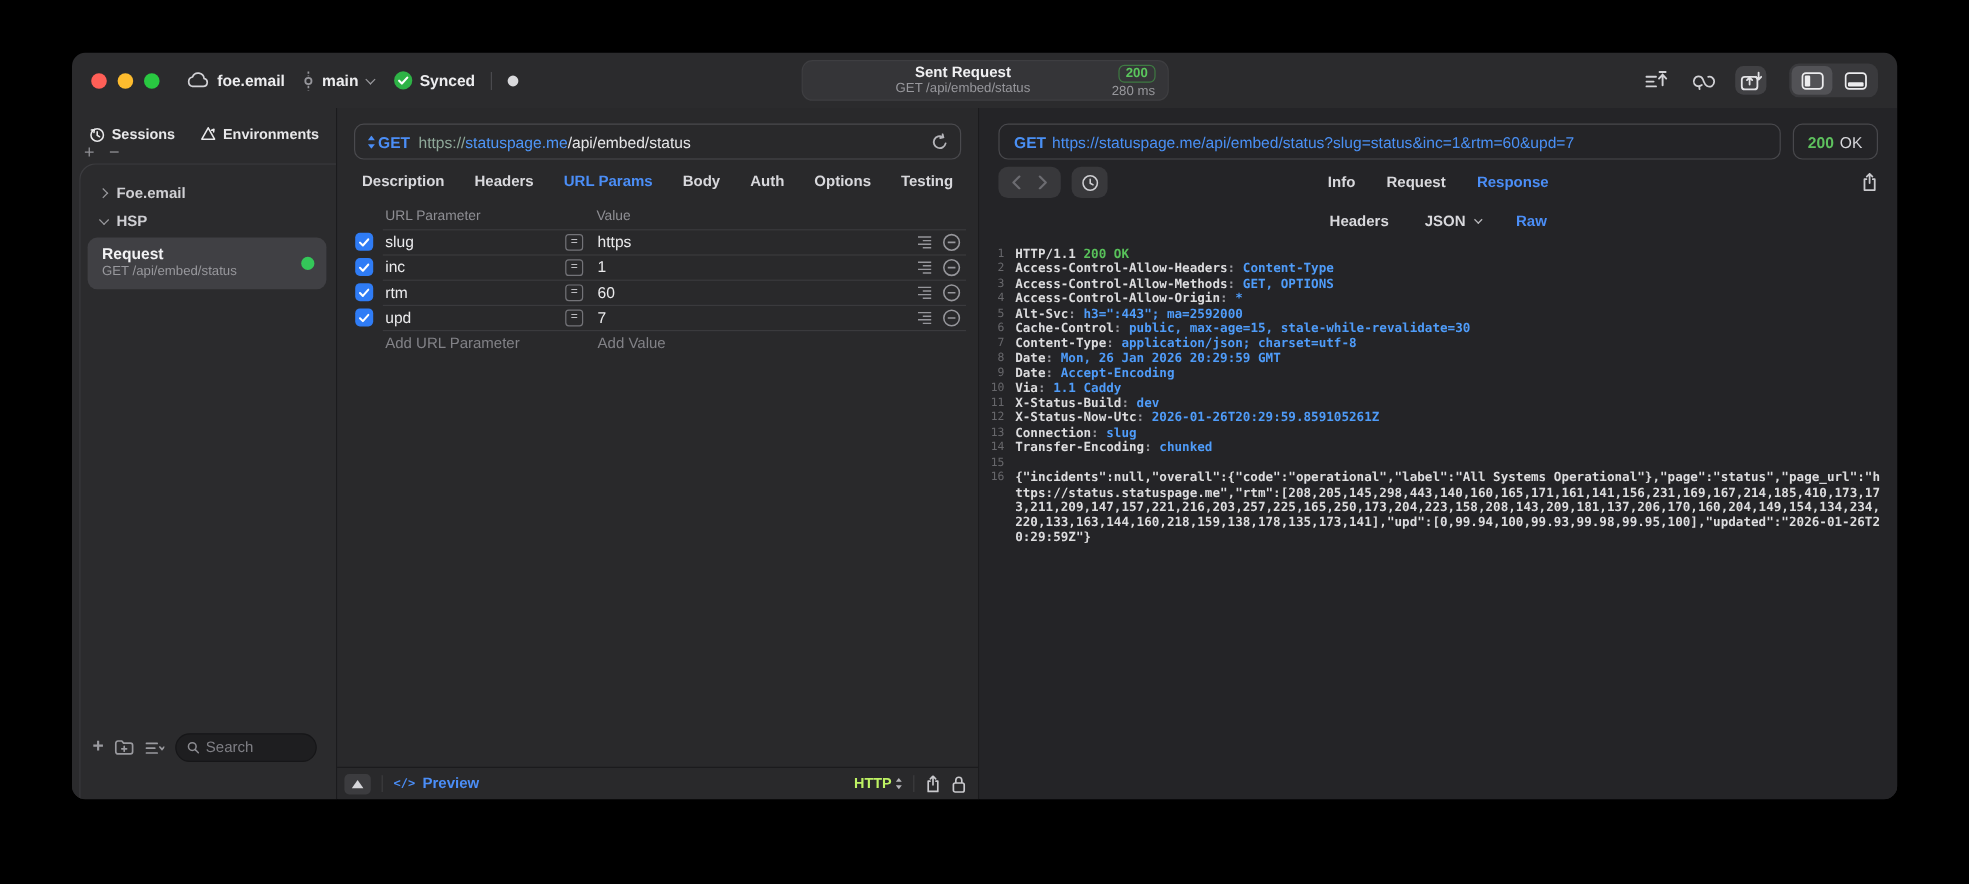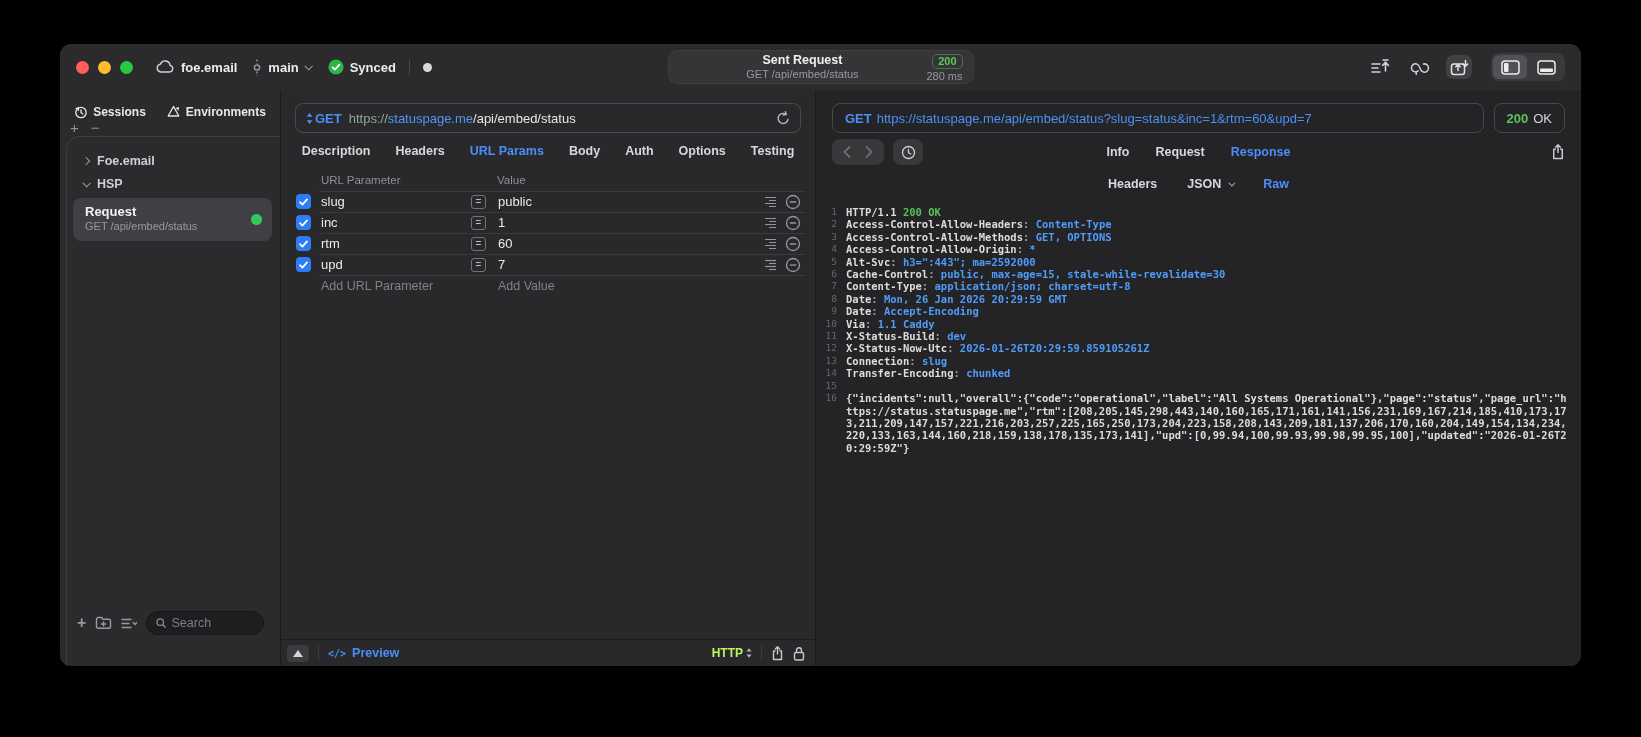--- a/index.html
+++ b/index.html
@@ -338,21 +338,21 @@
             <div class="pgrid prow">
               <span class="checkbox">
                 <svg width="9" height="8" viewBox="0 0 9 8">
                   <path d="M1 4.2l2.4 2.4L8 1.4" stroke="#fff" stroke-width="1.7" fill="none" stroke-linecap="round" stroke-linejoin="round"></path>
                 </svg>
               </span>
               <span class="cell-name">slug</span>
               <span class="cell-eq">
                 <span class="eqbox">=</span>
               </span>
-              <span class="cell-val">public</span>
+              <span class="cell-val">https</span>
               <span class="cell-menu">
                 <svg width="13" height="12" viewBox="0 0 13 12" stroke="#96969b" stroke-width="1.2">
                   <line x1="1" y1="1.5" x2="12" y2="1.5"></line>
                   <line x1="5" y1="4.5" x2="12" y2="4.5"></line>
                   <line x1="1" y1="7.5" x2="12" y2="7.5"></line>
                   <line x1="5" y1="10.5" x2="12" y2="10.5"></line>
                 </svg>
               </span>
               <span class="cell-del">
                 <svg width="16" height="16" viewBox="0 0 16 16" stroke="#96969b" stroke-width="1.3" fill="none">

